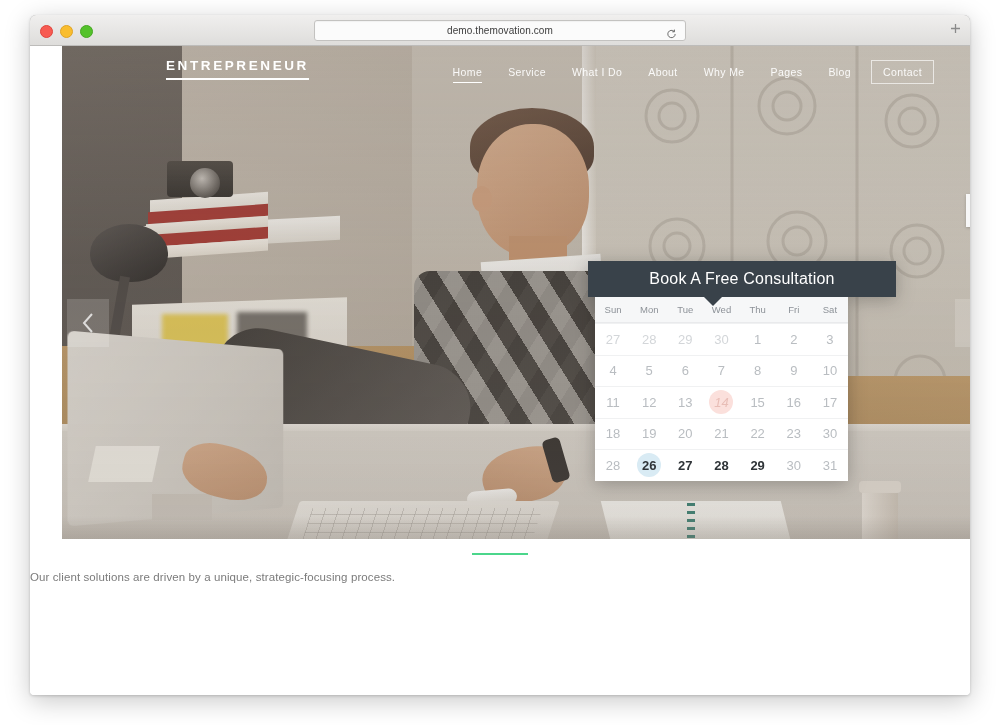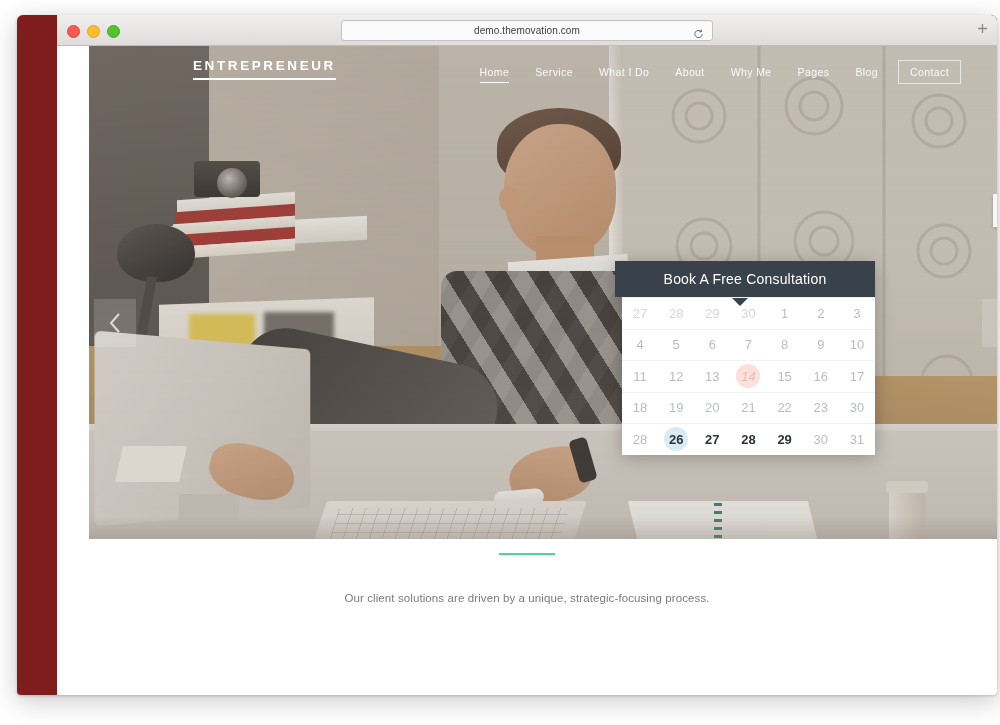--- a/index.html
+++ b/index.html
@@ -5,27 +5,26 @@
   html,body{margin:0;padding:0;}
   body{
     width:1000px;height:725px;
     background:#ffffff;
     font-family:"Liberation Sans", sans-serif;
     overflow:hidden;
   }
 
   
   .browser{
-    position:absolute;left:17px;top:15px;
+    position:absolute;left:30px;top:15px;
     width:940px;height:680px;
-    background:#7f1d1d;
+    background:#a3a3a3;
     border-radius:6px 6px 4px 4px;
     box-shadow:0 6px 26px rgba(0,0,0,0.22), 0 1px 3px rgba(0,0,0,0.18);
     overflow:hidden;
-    padding-left:40px;
   }
   .chrome{
     position:relative;
     height:30px;
     background:linear-gradient(#f0efee,#dedddb);
     border-bottom:1px solid #bdbcba;
   }
   .lights{position:absolute;left:10px;top:10px;display:flex;gap:7px;}
   .light{width:11px;height:11px;border-radius:50%;}
   .light.red{background:#f75b52;border:1px solid #e1433c;}
@@ -223,21 +222,21 @@
     display:flex;align-items:center;justify-content:center;
     z-index:25;cursor:pointer;box-shadow:0 1px 3px rgba(0,0,0,.2);
   }
 
   
   .cal{position:absolute;left:526px;top:215px;width:260px;z-index:18;
        filter:drop-shadow(0 3px 9px rgba(0,0,0,.25));}
   .cal-head{
     background:#39424a;color:#fff;
     height:36px;display:flex;align-items:center;justify-content:center;
-    font-size:14px;letter-spacing:.2px;position:relative;width:260px;
+    font-size:16px;letter-spacing:.2px;position:relative;width:308px;
   }
   .cal-notch{
     position:absolute;left:116px;top:36px;width:0;height:0;
     border-left:9px solid transparent;border-right:9px solid transparent;
     border-top:9px solid #39424a;
   }
   .cal-body{background:#ffffff;width:253px;margin-left:7px;}
   .cal-month{
     height:40px;background:#eceef0;
     display:flex;align-items:center;justify-content:center;position:relative;
@@ -262,21 +261,21 @@
   .cal-cell.hl-blue .pill{background:#d9ebf4;color:#2f3438;font-weight:600;}
 
   
   .section{position:absolute;left:0;top:493px;width:940px;height:157px;background:#ffffff;}
   .sec-title{
     text-align:center;margin-top:73px;
     font-size:21px;color:#4a4a4a;letter-spacing:2.2px;font-weight:400;
   }
   .sec-rule{width:56px;height:2px;background:#4bd68b;margin:14px auto 0;}
   .sec-sub{
-    text-align:center;margin-top:37px;
+    text-align:left;margin-top:16px;
     font-size:11.5px;color:#7b7b7b;letter-spacing:.1px;
   }
 </style>
 </head>
 <body>
 
 <div class="browser">
 
   <div class="chrome">
     <div class="lights">
@@ -405,20 +404,29 @@
           <circle cx="10" cy="10" r="1.4" fill="#222"></circle>
         </svg>
       </div>
 
       <div class="cal">
         <div class="cal-head" style="background: rgb(57, 66, 74);">
           <span>Book A Free Consultation</span>
           <div class="cal-notch" style="border-top-color: rgb(57, 66, 74);"></div>
         </div>
         <div class="cal-body">
+          <div class="cal-dow">
+            <div>Sun</div>
+            <div>Mon</div>
+            <div>Tue</div>
+            <div>Wed</div>
+            <div>Thu</div>
+            <div>Fri</div>
+            <div>Sat</div>
+          </div>
           <div class="cal-grid" id="cal-grid">
               <div class="cal-cell muted">
                 <span class="pill">27</span>
               </div>
               <div class="cal-cell muted">
                 <span class="pill">28</span>
               </div>
               <div class="cal-cell muted">
                 <span class="pill">29</span>
               </div>

